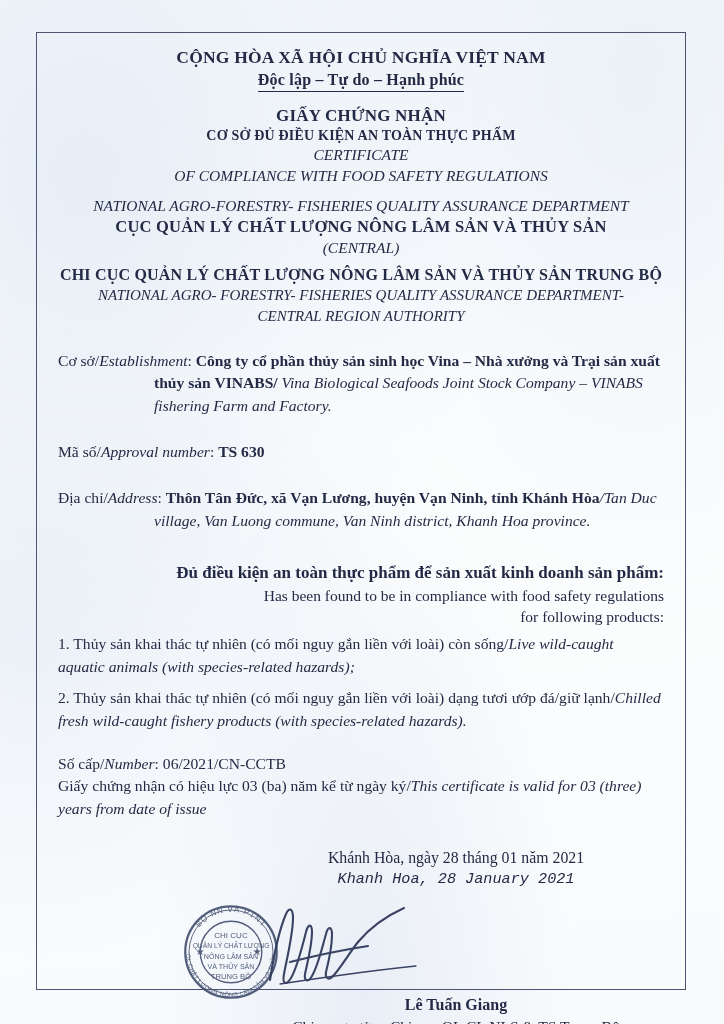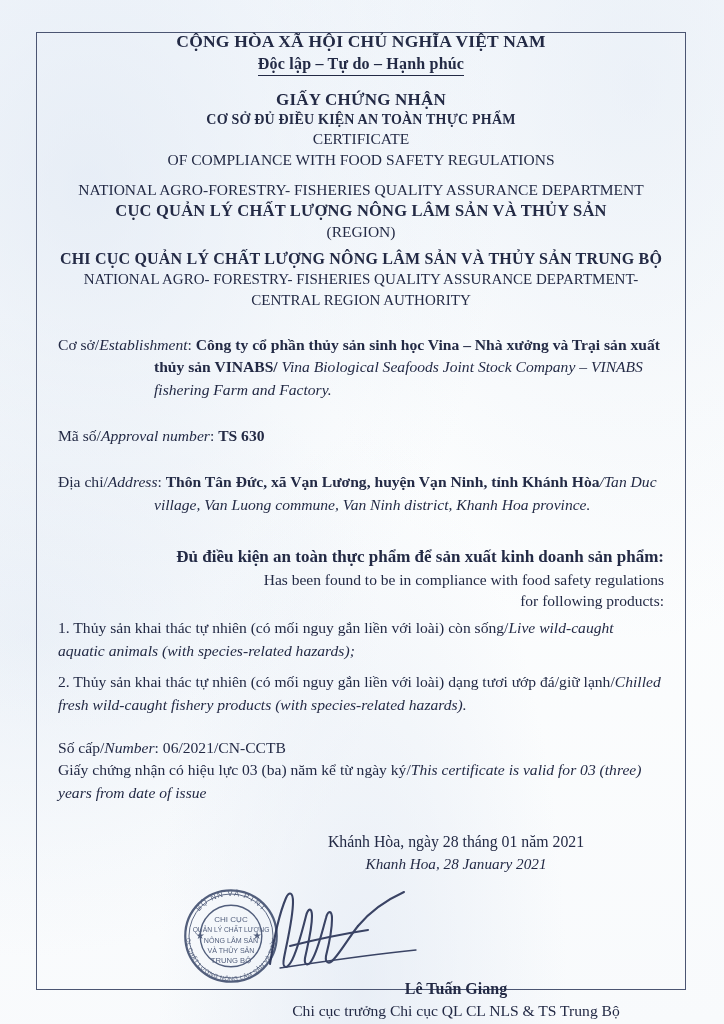--- a/index.html
+++ b/index.html
@@ -35,33 +35,33 @@
     top: 32px;
     width: 650px;
     height: 958px;
     border: 1.6px solid #4b5572;
     box-sizing: border-box;
     pointer-events: none;
   }
   #content {
     position: absolute;
     left: 36px;
-    top: 16px;
+    top: 32px;
     width: 650px;
     height: 858px;
     box-sizing: border-box;
     padding: 14px 22px 0 22px;
   }
 
   .ctr { text-align: center; }
   .vn-b {
     font-weight: bold;
     letter-spacing: .2px;
   }
-  .en-i { }
+  .en-i { font-style: italic; }
 
   .l-natl { font-size: 17.5px; line-height: 1.30; }
   .l-motto { font-size: 16px; line-height: 1.32; }
   .motto-u {
     display: inline-block;
     border-bottom: 1.4px solid #232a45;
     padding-bottom: 1px;
   }
   .l-cert-t { font-size: 17px; line-height: 1.30; }
   .l-cert-sub { font-size: 14px; line-height: 1.30; }
@@ -123,21 +123,21 @@
     text-align: center;
   }
   .sig-inner {
     display: inline-block;
     width: 400px;
     margin-left: 190px;
     text-align: center;
     position: relative;
   }
   .sig-date-vn { font-size: 15.8px; line-height: 1.40; }
-  .sig-date-en { font-size: 15.2px; font-style: italic; line-height: 1.40; }
+  .sig-date-en { font-size: 15.2px; font-style: italic; line-height: 1.40; font-family: Liberation Mono, monospace; }
 
   .stamp-area {
     position: relative;
     height: 104px;
   }
   .seal {
     position: absolute;
     left: -84px;
     top: 6px;
     width: 118px;
@@ -179,21 +179,21 @@
 
     <div class="ctr l-cert-t vn-b">GIẤY CHỨNG NHẬN</div>
     <div class="ctr l-cert-sub vn-b">CƠ SỞ ĐỦ ĐIỀU KIỆN AN TOÀN THỰC PHẨM</div>
     <div class="ctr l-cert-en en-i">CERTIFICATE</div>
     <div class="ctr l-cert-en en-i">OF COMPLIANCE WITH FOOD SAFETY REGULATIONS</div>
 
     <div class="sp-b"></div>
 
     <div class="ctr l-dept-en en-i">NATIONAL AGRO-FORESTRY- FISHERIES QUALITY ASSURANCE DEPARTMENT</div>
     <div class="ctr l-dept-vn vn-b">CỤC QUẢN LÝ CHẤT LƯỢNG NÔNG LÂM SẢN VÀ THỦY SẢN</div>
-    <div class="ctr l-dept-en en-i">(REGION)</div>
+    <div class="ctr l-dept-en en-i">(CENTRAL)</div>
 
     <div class="sp-c"></div>
 
     <div class="ctr l-sub-vn vn-b">CHI CỤC QUẢN LÝ CHẤT LƯỢNG NÔNG LÂM SẢN VÀ THỦY SẢN TRUNG BỘ</div>
     <div class="ctr l-sub-en en-i">NATIONAL AGRO- FORESTRY- FISHERIES QUALITY ASSURANCE DEPARTMENT-</div>
     <div class="ctr l-sub-en en-i">CENTRAL REGION AUTHORITY</div>
 
     <div class="field hang">
       <span class="lbl-vn">Cơ sở/</span><span class="lbl">Establishment</span><span>: </span><span class="val-b">Công ty cổ phần thủy sản sinh học Vina – Nhà xưởng và Trại sản xuất thủy sản VINABS</span><span class="val-b">/ </span><span class="val-i">Vina Biological Seafoods Joint Stock Company – VINABS fishering Farm and Factory.</span>
     </div>

